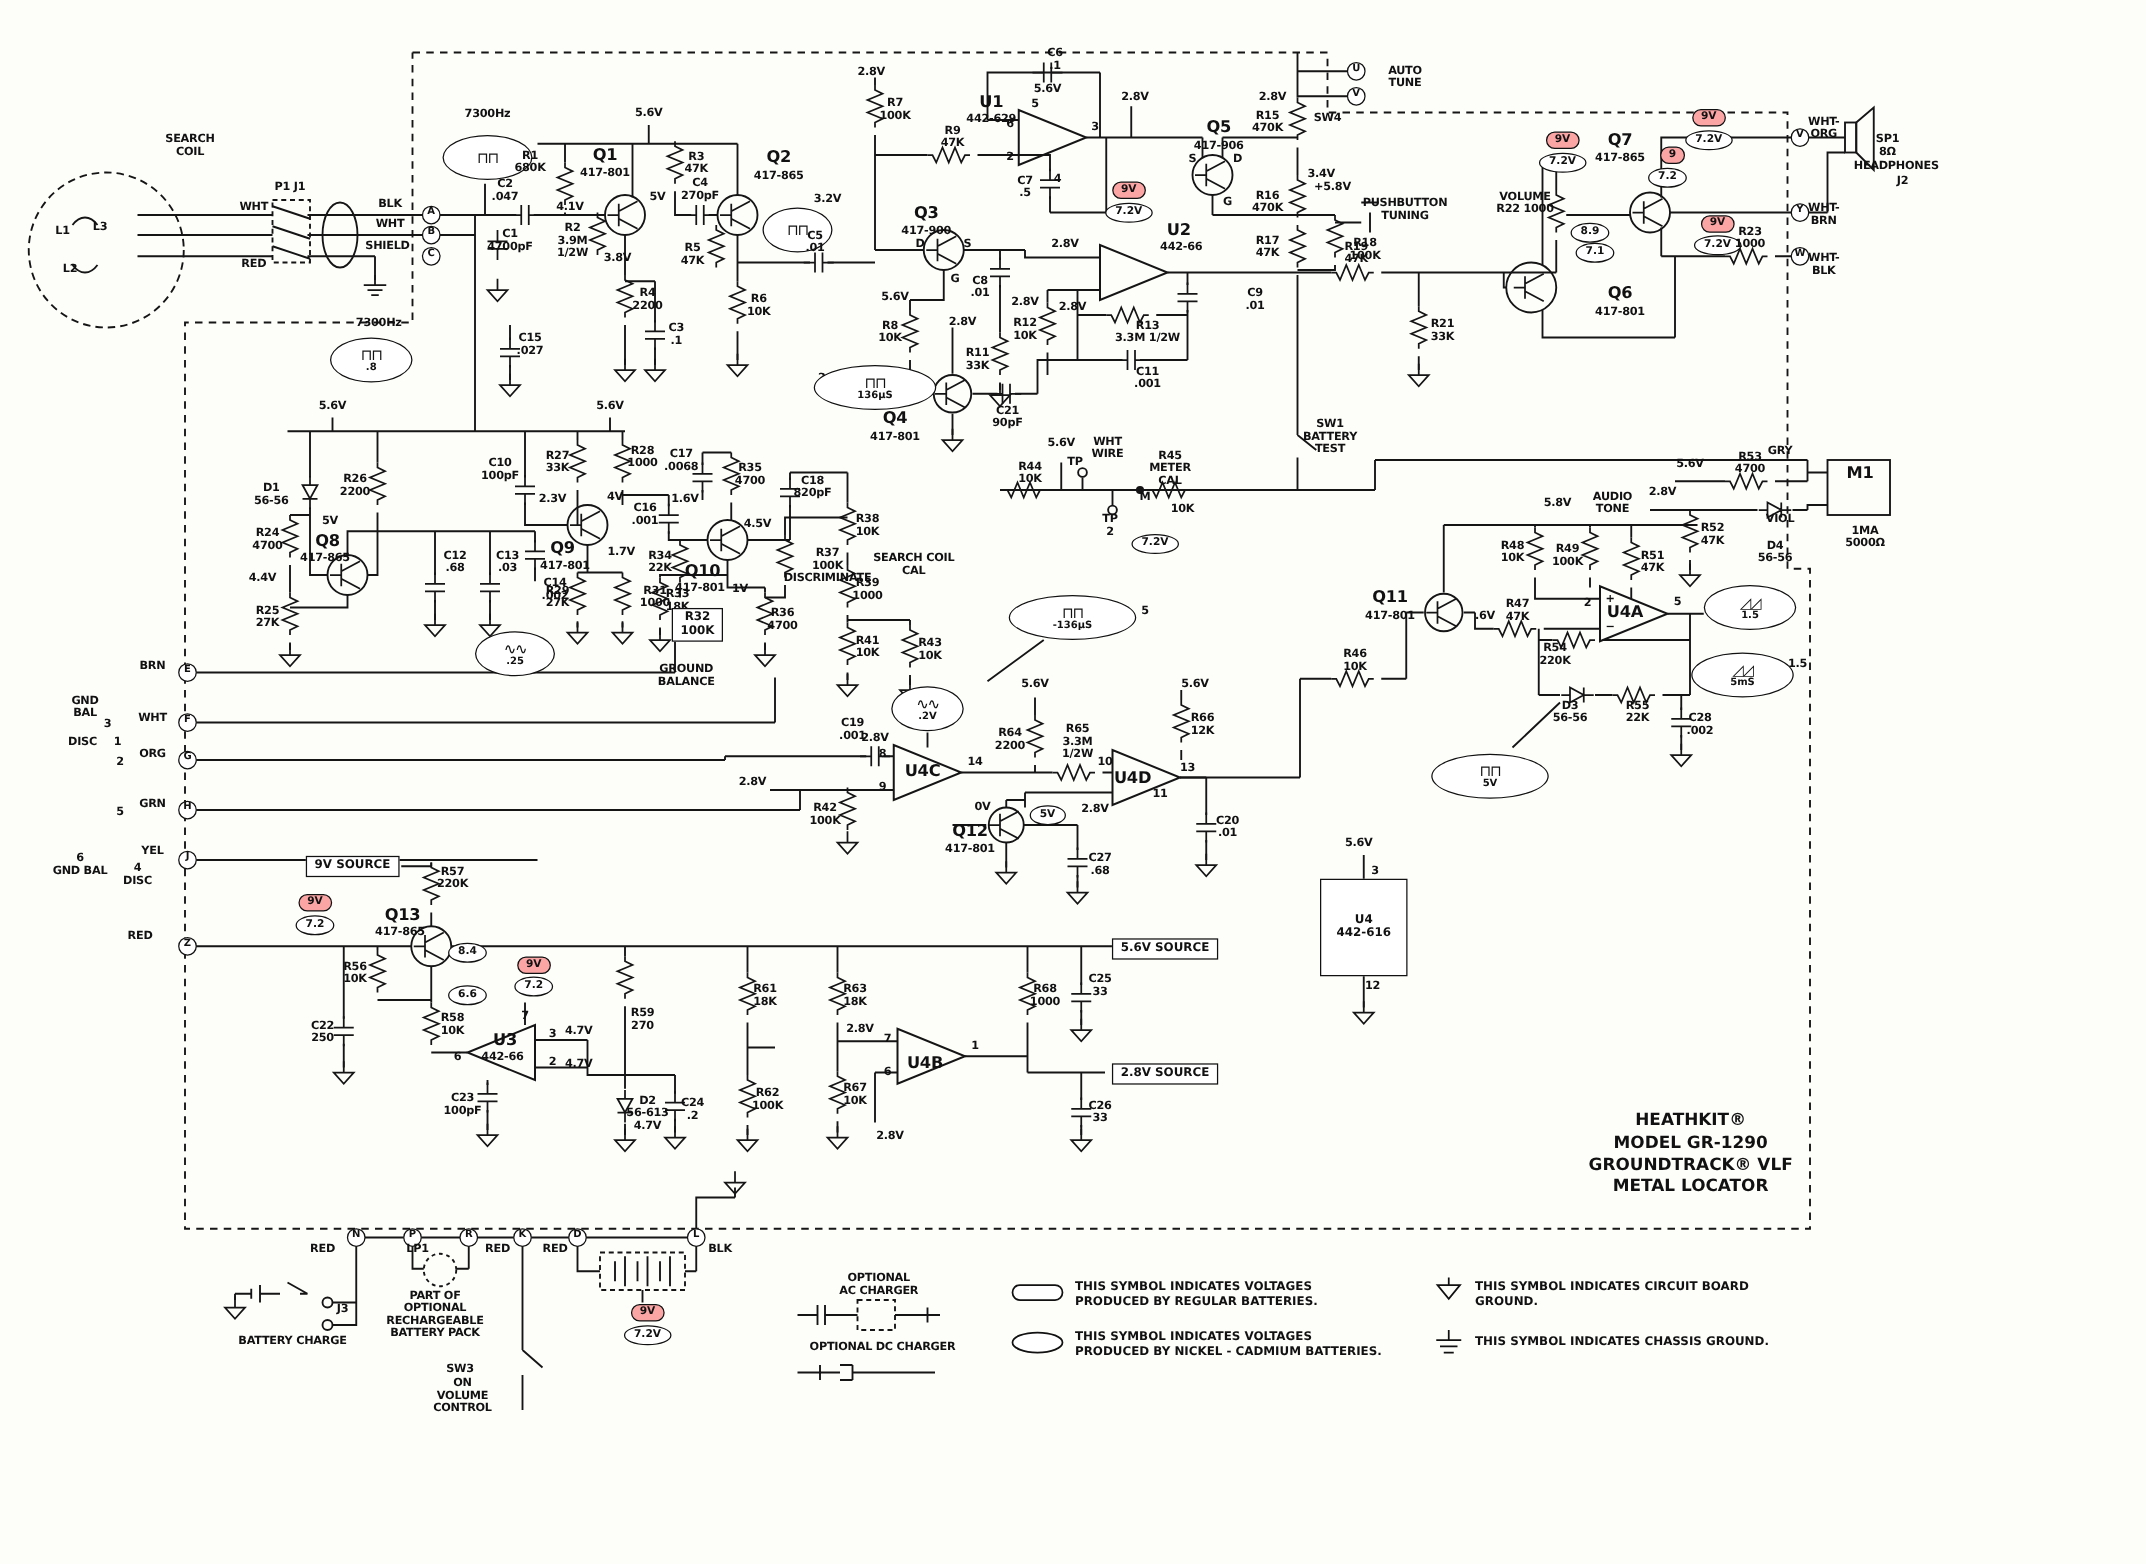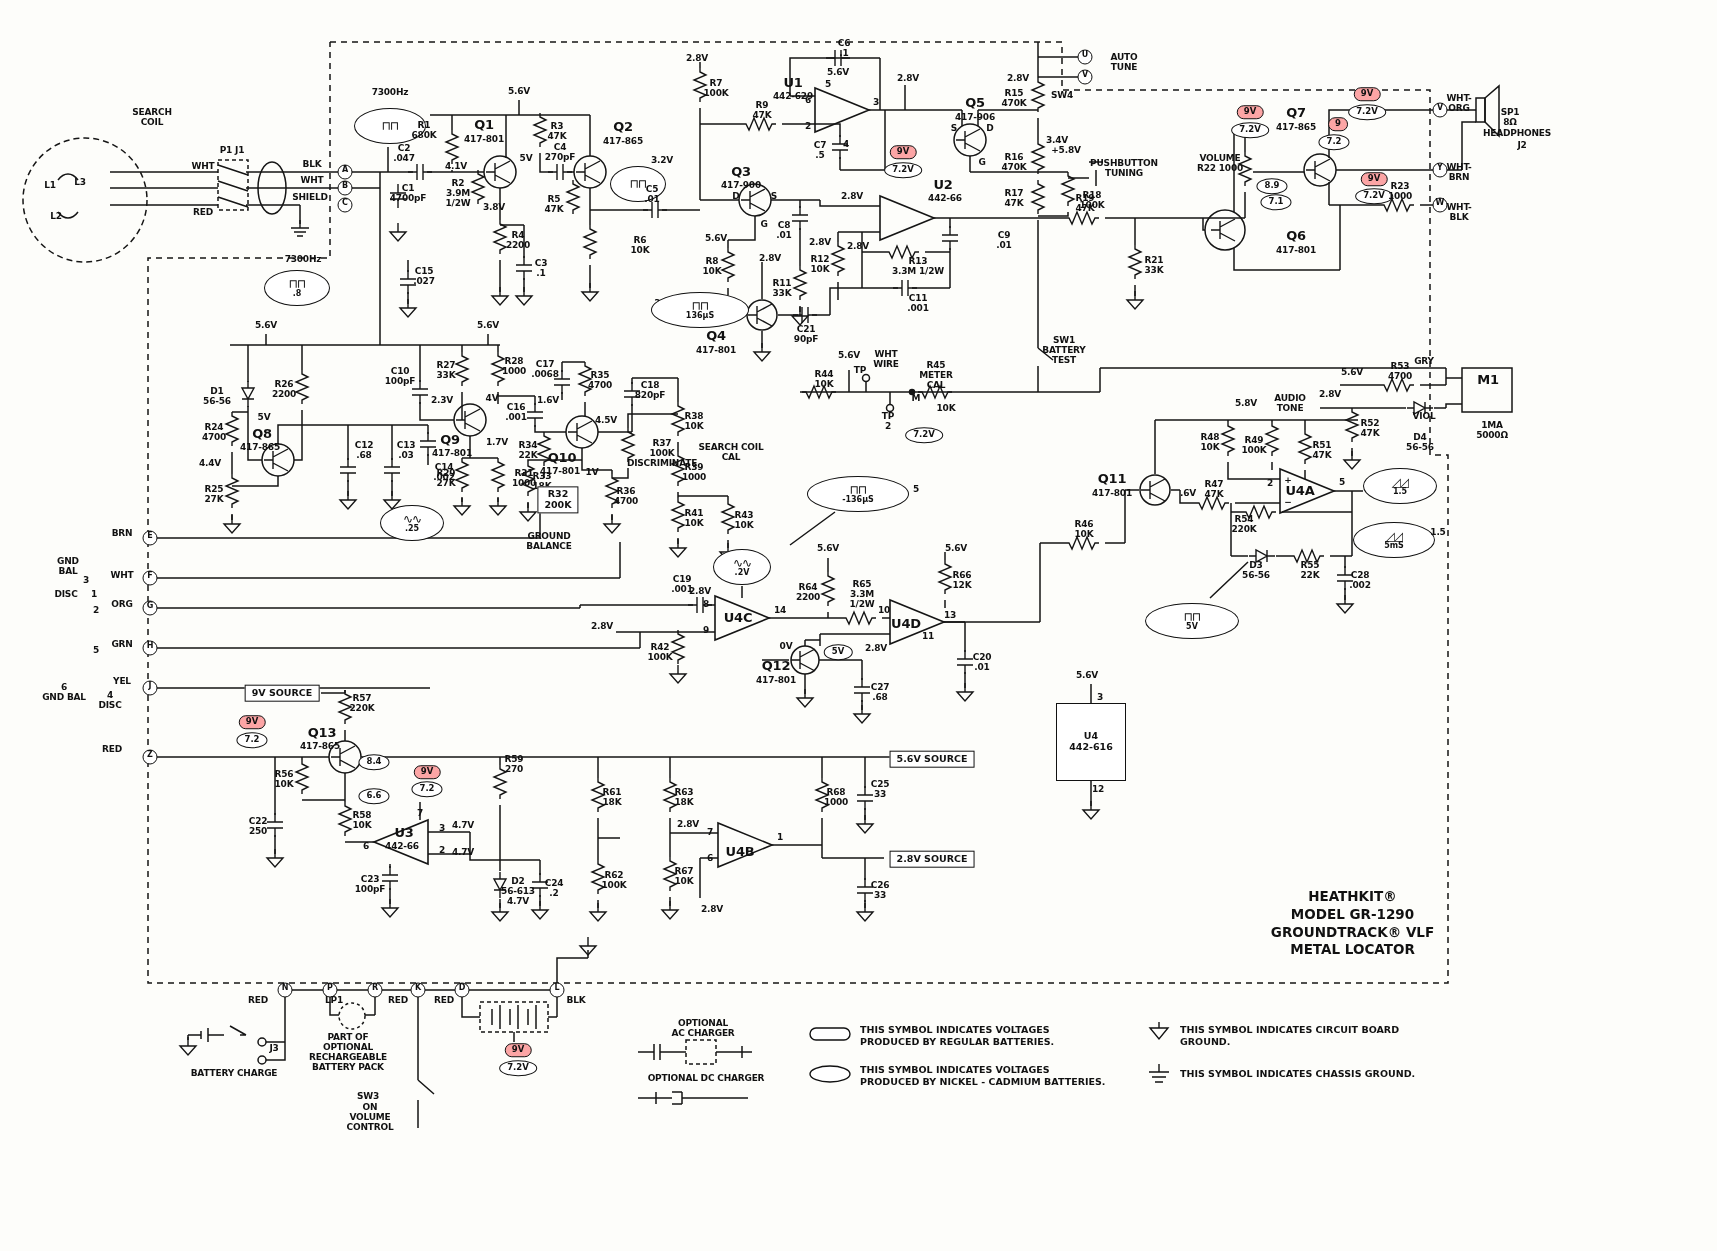--- a/index.html
+++ b/index.html
@@ -252,21 +252,21 @@
       <div class="it ref" style="left: 623px; top: 127px;">Q2</div>
       <div class="it lbl" style="left: 623px; top: 141px;">417-865</div>
       <div class="it lbl" style="left: 662px; top: 160px;">3.2V</div>
       <div class="it wave" style="left: 638px; top: 184px; width: 54px;"><div class="wg">⊓⊓</div></div>
       <div class="it lbl" style="left: 554px; top: 204px;">R5
 47K</div>
       <div class="it lbl" style="left: 518px; top: 240px;">R4
 2200</div>
       <div class="it lbl" style="left: 541px; top: 268px;">C3
 .1</div>
-      <div class="it lbl" style="left: 607px; top: 245px; margin-left: 33px;">R6
+      <div class="it lbl" style="left: 607px; top: 245px;">R6
 10K</div>
       <div class="it lbl" style="left: 652px; top: 194px;">C5
 .01</div>
       <div class="it lbl" style="left: 697px; top: 58px;">2.8V</div>
       <div class="it lbl" style="left: 716px; top: 88px;">R7
 100K</div>
       <div class="it ref" style="left: 793px; top: 83px;">U1</div>
       <div class="it lbl" style="left: 793px; top: 96px;">442-629</div>
       <div class="it lbl" style="left: 838px; top: 72px;">5.6V</div>
       <div class="it lbl" style="left: 844px; top: 48px;">C6
@@ -513,21 +513,21 @@
       <div class="it lbl" style="left: 662px; top: 453px;">R37
 100K
 DISCRIMINATE</div>
       <div class="it lbl" style="left: 484px; top: 478px; margin-left: 40px;">R31
 1000</div>
       <div class="it lbl" style="left: 446px; top: 478px;">R29
 27K</div>
       <div class="it lbl" style="left: 542px; top: 481px;">R33
 18K</div>
       <div class="it box" style="left: 558px; top: 500px;">R32
-200K</div>
+100K</div>
       <div class="it lbl" style="left: 549px; top: 541px;">GROUND
 BALANCE</div>
       <div class="it lbl" style="left: 626px; top: 496px;">R36
 4700</div>
       <div class="it lbl" style="left: 694px; top: 421px;">R38
 10K</div>
       <div class="it lbl" style="left: 731px; top: 452px;">SEARCH COIL
 CAL</div>
       <div class="it lbl" style="left: 694px; top: 472px;">R39
 1000</div>
@@ -584,21 +584,21 @@
       <div class="it lbl" style="left: 442px; top: 850px;">2</div>
       <div class="it lbl" style="left: 463px; top: 852px;">4.7V</div>
       <div class="it lbl" style="left: 366px; top: 846px;">6</div>
       <div class="it lbl" style="left: 370px; top: 884px;">C23
 100pF</div>
       <div class="it lbl" style="left: 518px; top: 891px;">D2
 56-613
 4.7V</div>
       <div class="it lbl" style="left: 554px; top: 888px;">C24
 .2</div>
-      <div class="it lbl" style="left: 514px; top: 764px;">R59
+      <div class="it lbl" style="left: 514px; top: 816px;">R59
 270</div>
       <div class="it lbl" style="left: 612px; top: 797px;">R61
 18K</div>
       <div class="it lbl" style="left: 614px; top: 880px;">R62
 100K</div>
       <div class="it lbl" style="left: 684px; top: 797px;">R63
 18K</div>
       <div class="it lbl" style="left: 684px; top: 876px;">R67
 10K</div>
       <div class="it lbl" style="left: 688px; top: 824px;">2.8V</div>

